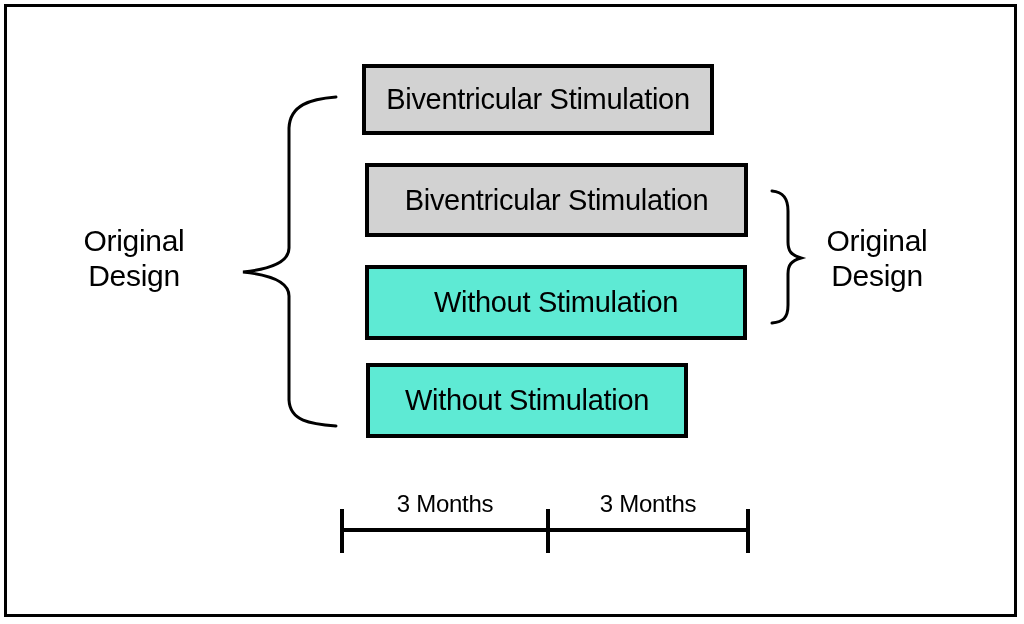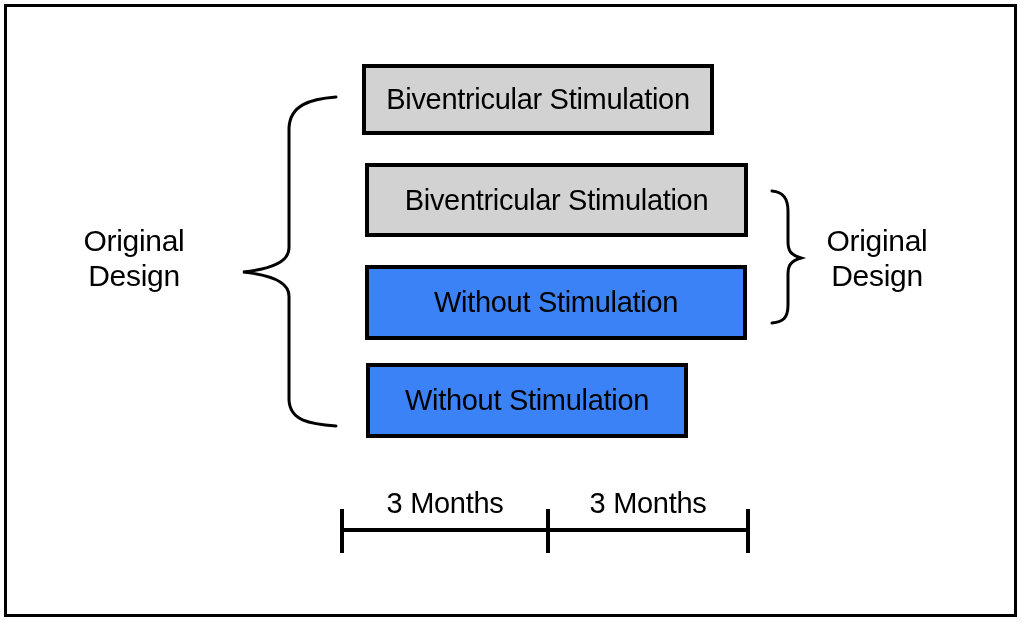--- a/index.html
+++ b/index.html
@@ -24,21 +24,21 @@
     border: 4px solid #000000;
     box-sizing: border-box;
     display: flex;
     align-items: center;
     justify-content: center;
     font-size: 29px;
     letter-spacing: -0.3px;
     white-space: nowrap;
   }
   .box.shaded { background: #d2d2d2; }
-  .box.plain  { background: #3b82f6; }
+  .box.plain  { background: #5eead4; }
   .box-1 { left: 362px; top: 64px;  width: 352px; height: 71px; }
   .box-2 { left: 365px; top: 163px; width: 383px; height: 74px; }
   .box-3 { left: 365px; top: 265px; width: 382px; height: 75px; }
   .box-4 { left: 366px; top: 363px; width: 322px; height: 75px; }
   .side-label {
     position: absolute;
     width: 180px;
     text-align: center;
     font-size: 30px;
     line-height: 35px;
@@ -49,21 +49,21 @@
   .overlay-svg {
     position: absolute;
     left: 0; top: 0;
     width: 1024px; height: 624px;
     pointer-events: none;
   }
   .timeline-label {
     position: absolute;
     top: 489px;
     text-align: center;
-    font-size: 29px;
+    font-size: 24px;
     line-height: 29px;
     letter-spacing: -0.3px;
   }
   .timeline-label.seg-1 { left: 342px; width: 206px; }
   .timeline-label.seg-2 { left: 548px; width: 200px; }
 </style>
 </head>
 <body>
 
 <div class="canvas">

